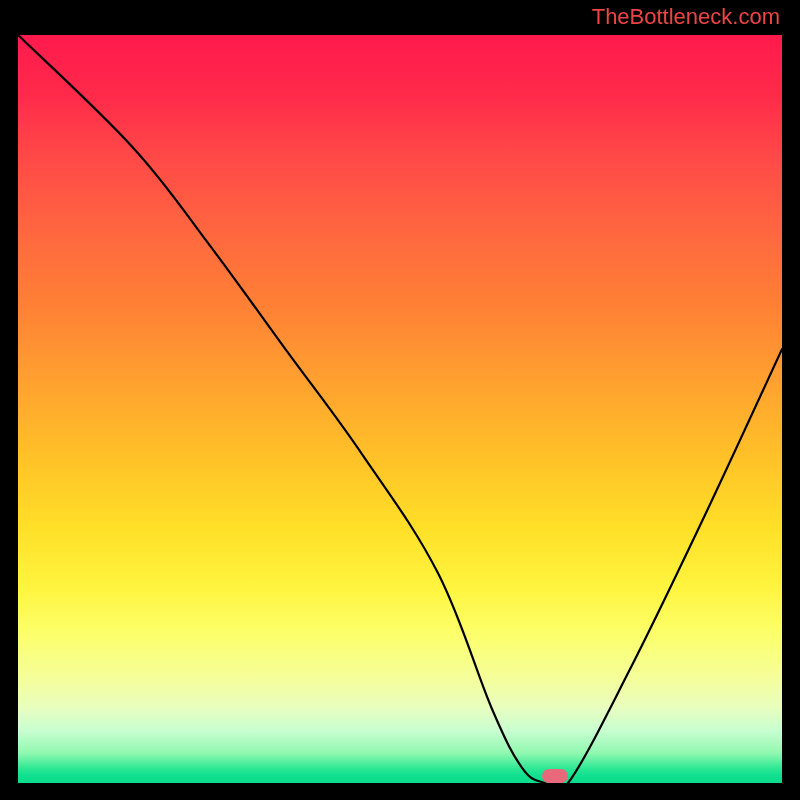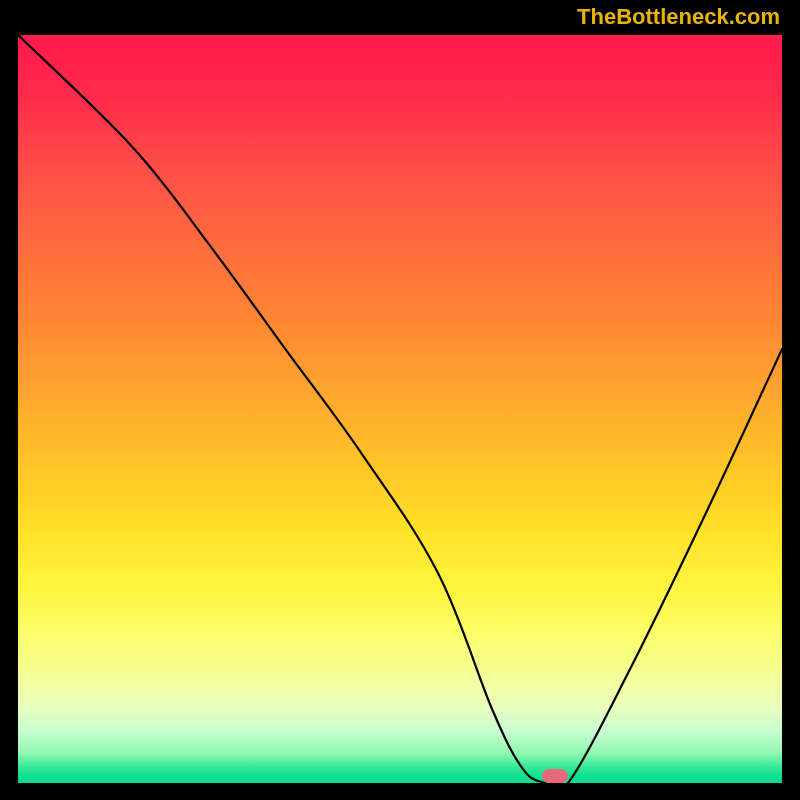--- a/index.html
+++ b/index.html
@@ -9,23 +9,23 @@
     background: #000;
     font-family: Arial, sans-serif;
     position: relative;
     overflow: hidden;
   }
   .watermark {
     position: absolute;
     top: 4px;
     right: 20px;
     z-index: 10;
-    color: #eab308;
+    color: #ef4444;
     font-size: 22px;
-    font-weight: 700;
+    font-weight: 400;
     font-family: Arial, sans-serif;
   }
   .frame {
     position: absolute;
     top: 0;
     left: 0;
     width: 800px;
     height: 800px;
     background: #000;
   }

